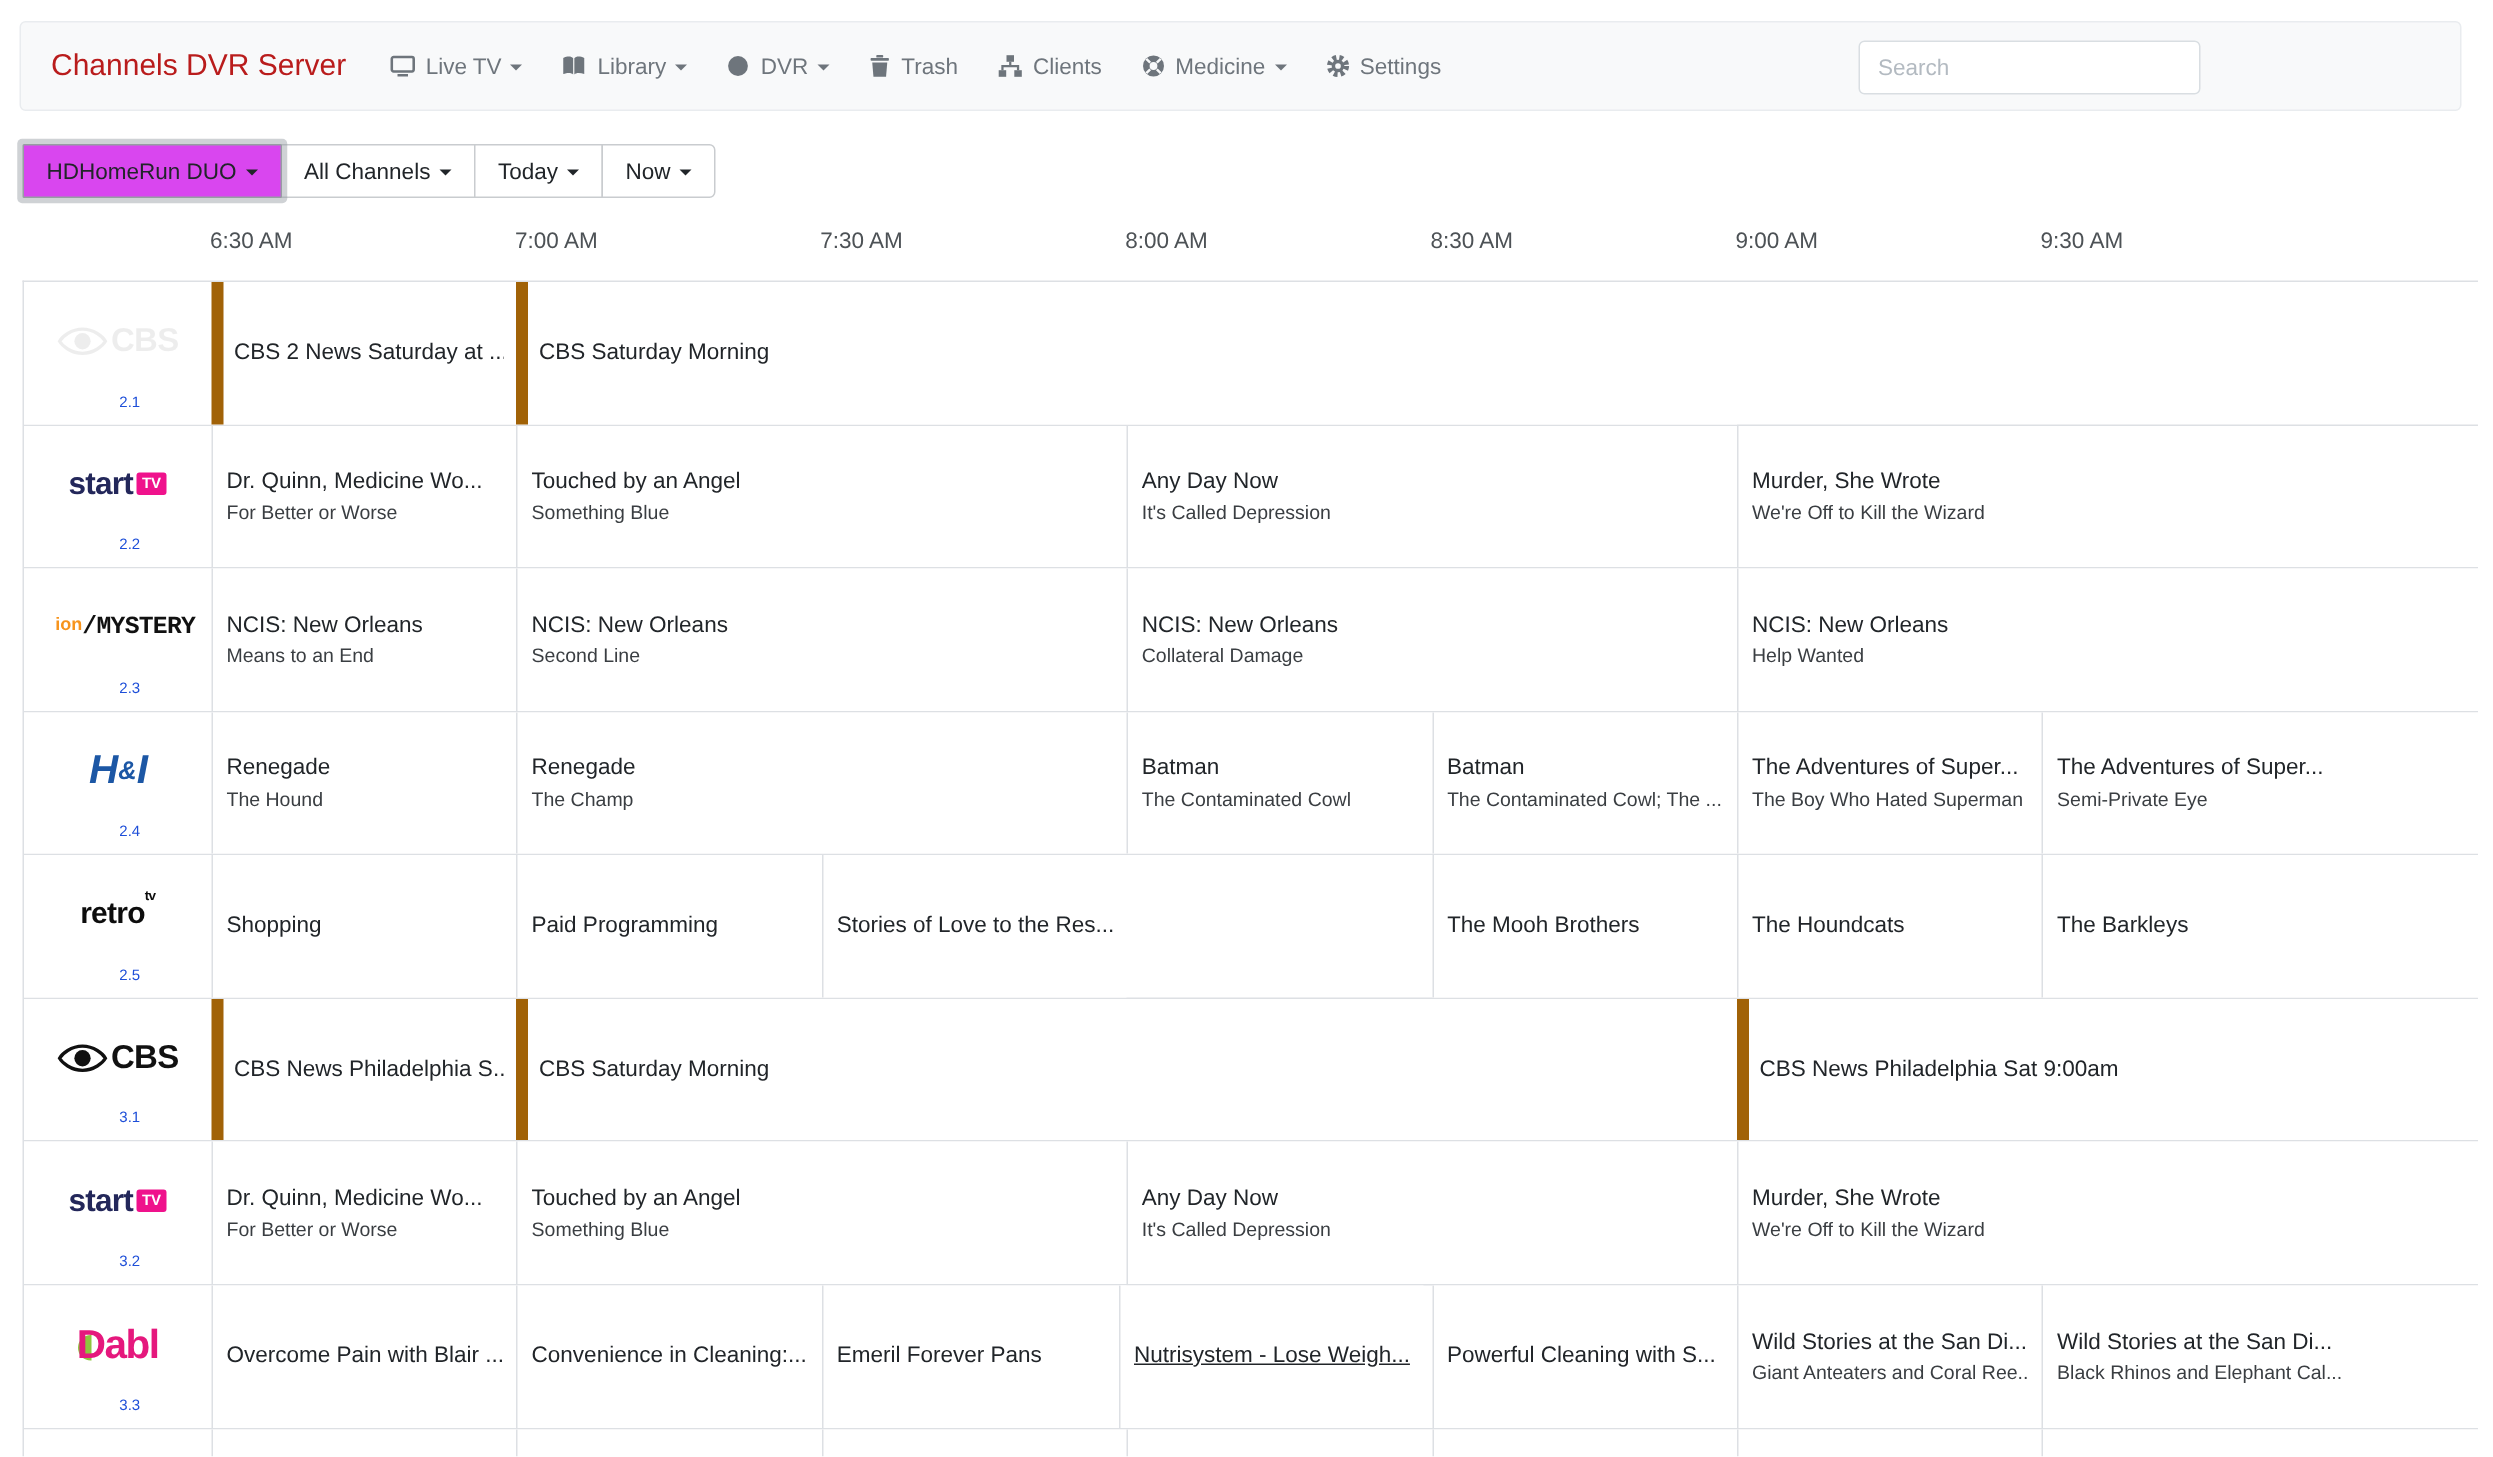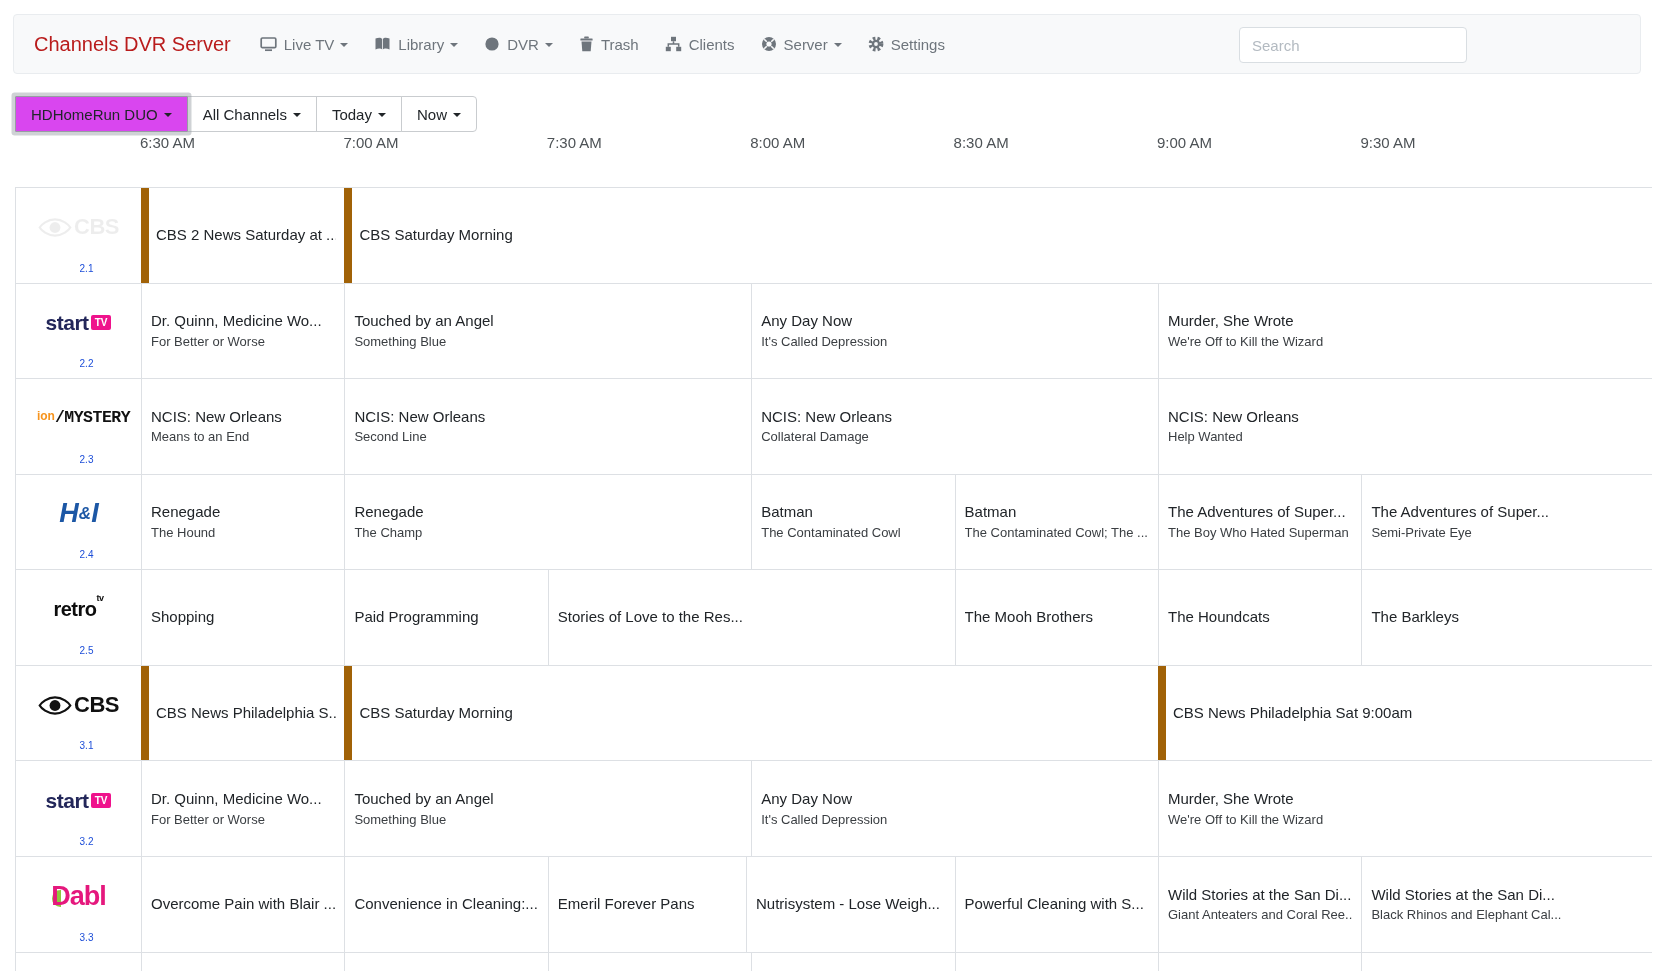--- a/index.html
+++ b/index.html
@@ -34,21 +34,21 @@
     border-radius:0;position:relative;z-index:1;
   }
   .fbtn:first-child{margin-left:0;border-radius:4px 0 0 4px;}
   .fbtn:last-child{border-radius:0 4px 4px 0;}
   .fbtn .caret{color:#212529;}
   .fbtn.active{
     background:#d946ef;border-color:#979da3;border-radius:1px;
     box-shadow:0 0 0 3.5px rgba(148,155,161,.45);z-index:2;
   }
   
-  .timebar{position:absolute;left:0;top:134px;height:24px;width:1444px;}
+  .timebar{position:absolute;left:0;top:152px;height:24px;width:1444px;}
   .time-label{position:absolute;top:0;font-size:15px;color:#4d5256;white-space:nowrap;}
   
   .guide{
     position:absolute;left:15px;top:187px;width:1637px;height:784px;box-sizing:border-box;
     border-top:1px solid #dde0e4;border-left:1px solid #dde0e4;overflow:hidden;background:#fff;
   }
   .grow{position:absolute;left:0;width:1637px;box-sizing:border-box;border-bottom:1px solid #dde0e4;}
   .chcell{
     position:absolute;left:0;top:0;bottom:0;width:125px;box-sizing:border-box;background:#fff;
     display:flex;align-items:center;justify-content:center;cursor:pointer;
@@ -144,21 +144,21 @@
             <circle cx="8" cy="8" r="7" fill="currentColor"></circle>
             <circle cx="8" cy="8" r="2.6" fill="#f8f9fa"></circle>
             <g stroke="#f8f9fa" stroke-width="1.6">
               <line x1="3.2" y1="3.2" x2="5.8" y2="5.8"></line>
               <line x1="12.8" y1="3.2" x2="10.2" y2="5.8"></line>
               <line x1="3.2" y1="12.8" x2="5.8" y2="10.2"></line>
               <line x1="12.8" y1="12.8" x2="10.2" y2="10.2"></line>
             </g>
           </svg>
         </span>
-        <span>Server</span>
+        <span>Medicine</span>
         <span class="caret"></span>
       </div>
       <div class="nav-item">
         <span class="nicon">
           <svg width="16" height="16" viewBox="0 0 16 16">
             <circle cx="8" cy="8" r="5.2" fill="none" stroke="currentColor" stroke-width="4.4" stroke-dasharray="2.3 1.9"></circle>
             <circle cx="8" cy="8" r="4.2" fill="currentColor"></circle>
             <circle cx="8" cy="8" r="1.9" fill="#f8f9fa"></circle>
           </svg>
         </span>
@@ -383,21 +383,21 @@
       </div>
       <div class="cell" style="left: 125px; width: 203.4px;">
         <span class="ptitle">Overcome Pain with Blair ...</span>
       </div>
       <div class="cell" style="left: 328.4px; width: 203.4px;">
         <span class="ptitle">Convenience in Cleaning:...</span>
       </div>
       <div class="cell" style="left: 531.8px; width: 203.4px;">
         <span class="ptitle">Emeril Forever Pans</span>
       </div>
-      <div class="cell" style="left: 730px; width: 203.4px;">
+      <div class="cell" style="left: 730px; width: 203.4px; text-decoration: underline;">
         <span class="ptitle">Nutrisystem - Lose Weigh...</span>
       </div>
       <div class="cell" style="left: 938.6px; width: 203.4px;">
         <span class="ptitle">Powerful Cleaning with S...</span>
       </div>
       <div class="cell" style="left: 1142px; width: 203.4px;">
         <span class="ptitle">Wild Stories at the San Di...</span>
         <span class="psub">Giant Anteaters and Coral Ree...</span>
       </div>
       <div class="cell" style="left: 1345.4px; width: 291.6px;">

